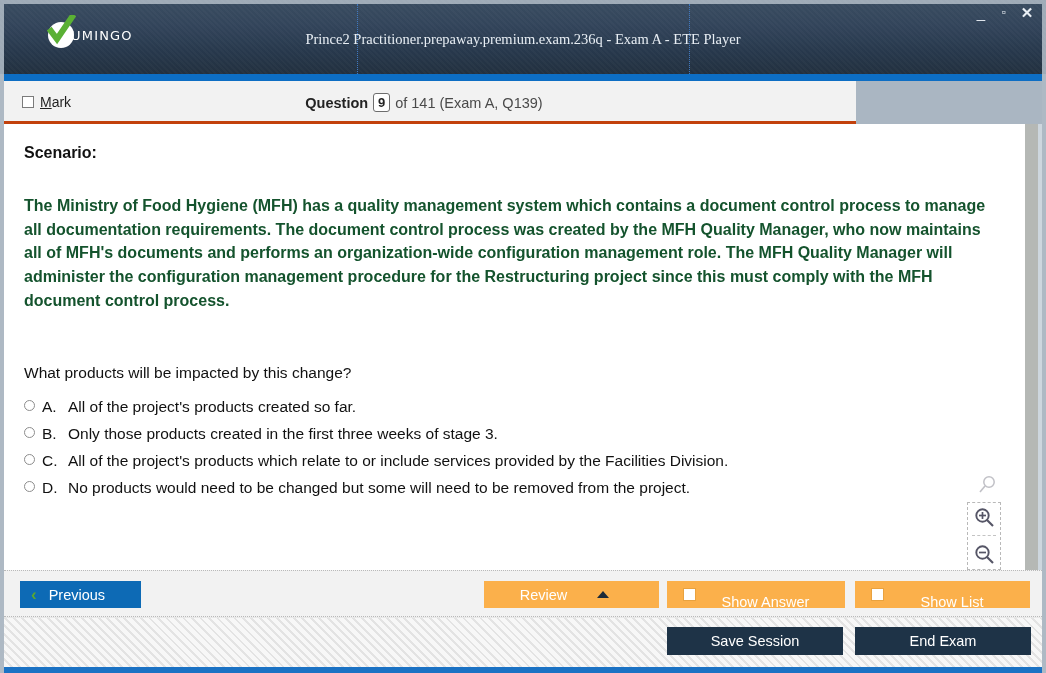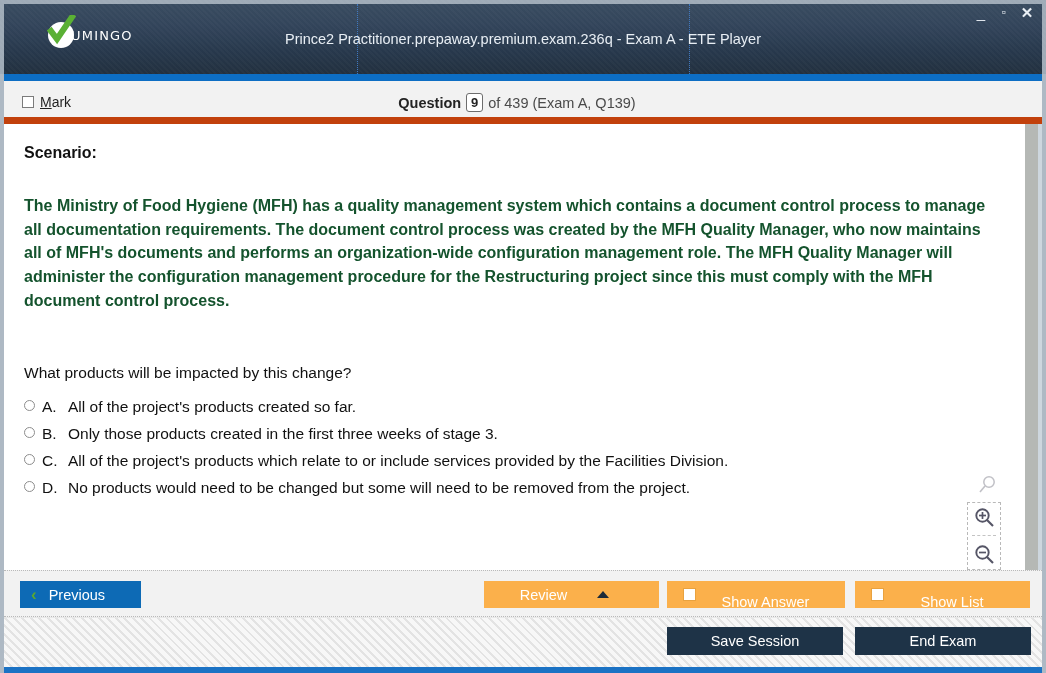--- a/index.html
+++ b/index.html
@@ -66,20 +66,21 @@
     font-weight: 400; margin-left: -3px;
     font-family: "DejaVu Sans", sans-serif;
   }
 
   .app-title {
     position: absolute; left: 0; right: 0; top: 31px;
     text-align: center;
     color: #e8eef4; font-size: 14.5px;
     z-index: 4;
     pointer-events: none;
+    font-family: Liberation Serif, serif;
   }
 
   .winbtns {
     position: absolute; right: 12px; top: 5px;
     display: flex; align-items: center; gap: 9px;
     z-index: 5;
   }
   .winbtn {
     color: #e9eff5; font-size: 13px; line-height: 13px;
     width: 14px; height: 14px;
@@ -92,23 +93,23 @@
 
   .blue-accent {
     position: absolute; left: 4px; top: 74px;
     width: 1038px; height: 7px;
     background: #0d6ec4;
   }
 
   
   .qheader {
     position: absolute; left: 4px; top: 81px;
-    width: 1038px; height: 43px;
+    width: 852px; height: 43px;
     background: #f2f2f2;
-    border-bottom: 7px solid #c2410c;
+    border-bottom: 3px solid #c2410c;
   }
   .mark-box {
     position: absolute; left: 18px; top: 13px;
     display: flex; align-items: center; gap: 6px;
     cursor: pointer;
   }
   .cbox {
     width: 12px; height: 12px;
     border: 1px solid #7b7b7b;
     background: #ffffff;
@@ -326,21 +327,21 @@
   <div class="frame-right"></div>
 
   <div class="qheader">
     <div class="mark-box">
       <span class="cbox"></span>
       <span class="mark-label"><u>M</u><span>ark</span></span>
     </div>
     <div class="qcounter">
       <span class="lbl">Question</span>
       <span class="qnum">9</span>
-      <span>of 439 (Exam A, Q139)</span>
+      <span>of 141 (Exam A, Q139)</span>
     </div>
   </div>
 
   <div class="content">
     <div class="content-inner">
       <div class="scenario-h">Scenario:</div>
       <div class="scenario-body">The Ministry of Food Hygiene (MFH) has a quality management system which contains a document control process to manage all documentation requirements. The document control process was created by the MFH Quality Manager, who now maintains all of MFH's documents and performs an organization-wide configuration management role. The MFH Quality Manager will administer the configuration management procedure for the Restructuring project since this must comply with the MFH document control process.</div>
       <div class="qtext">What products will be impacted by this change?</div>
 
       <div class="options">

